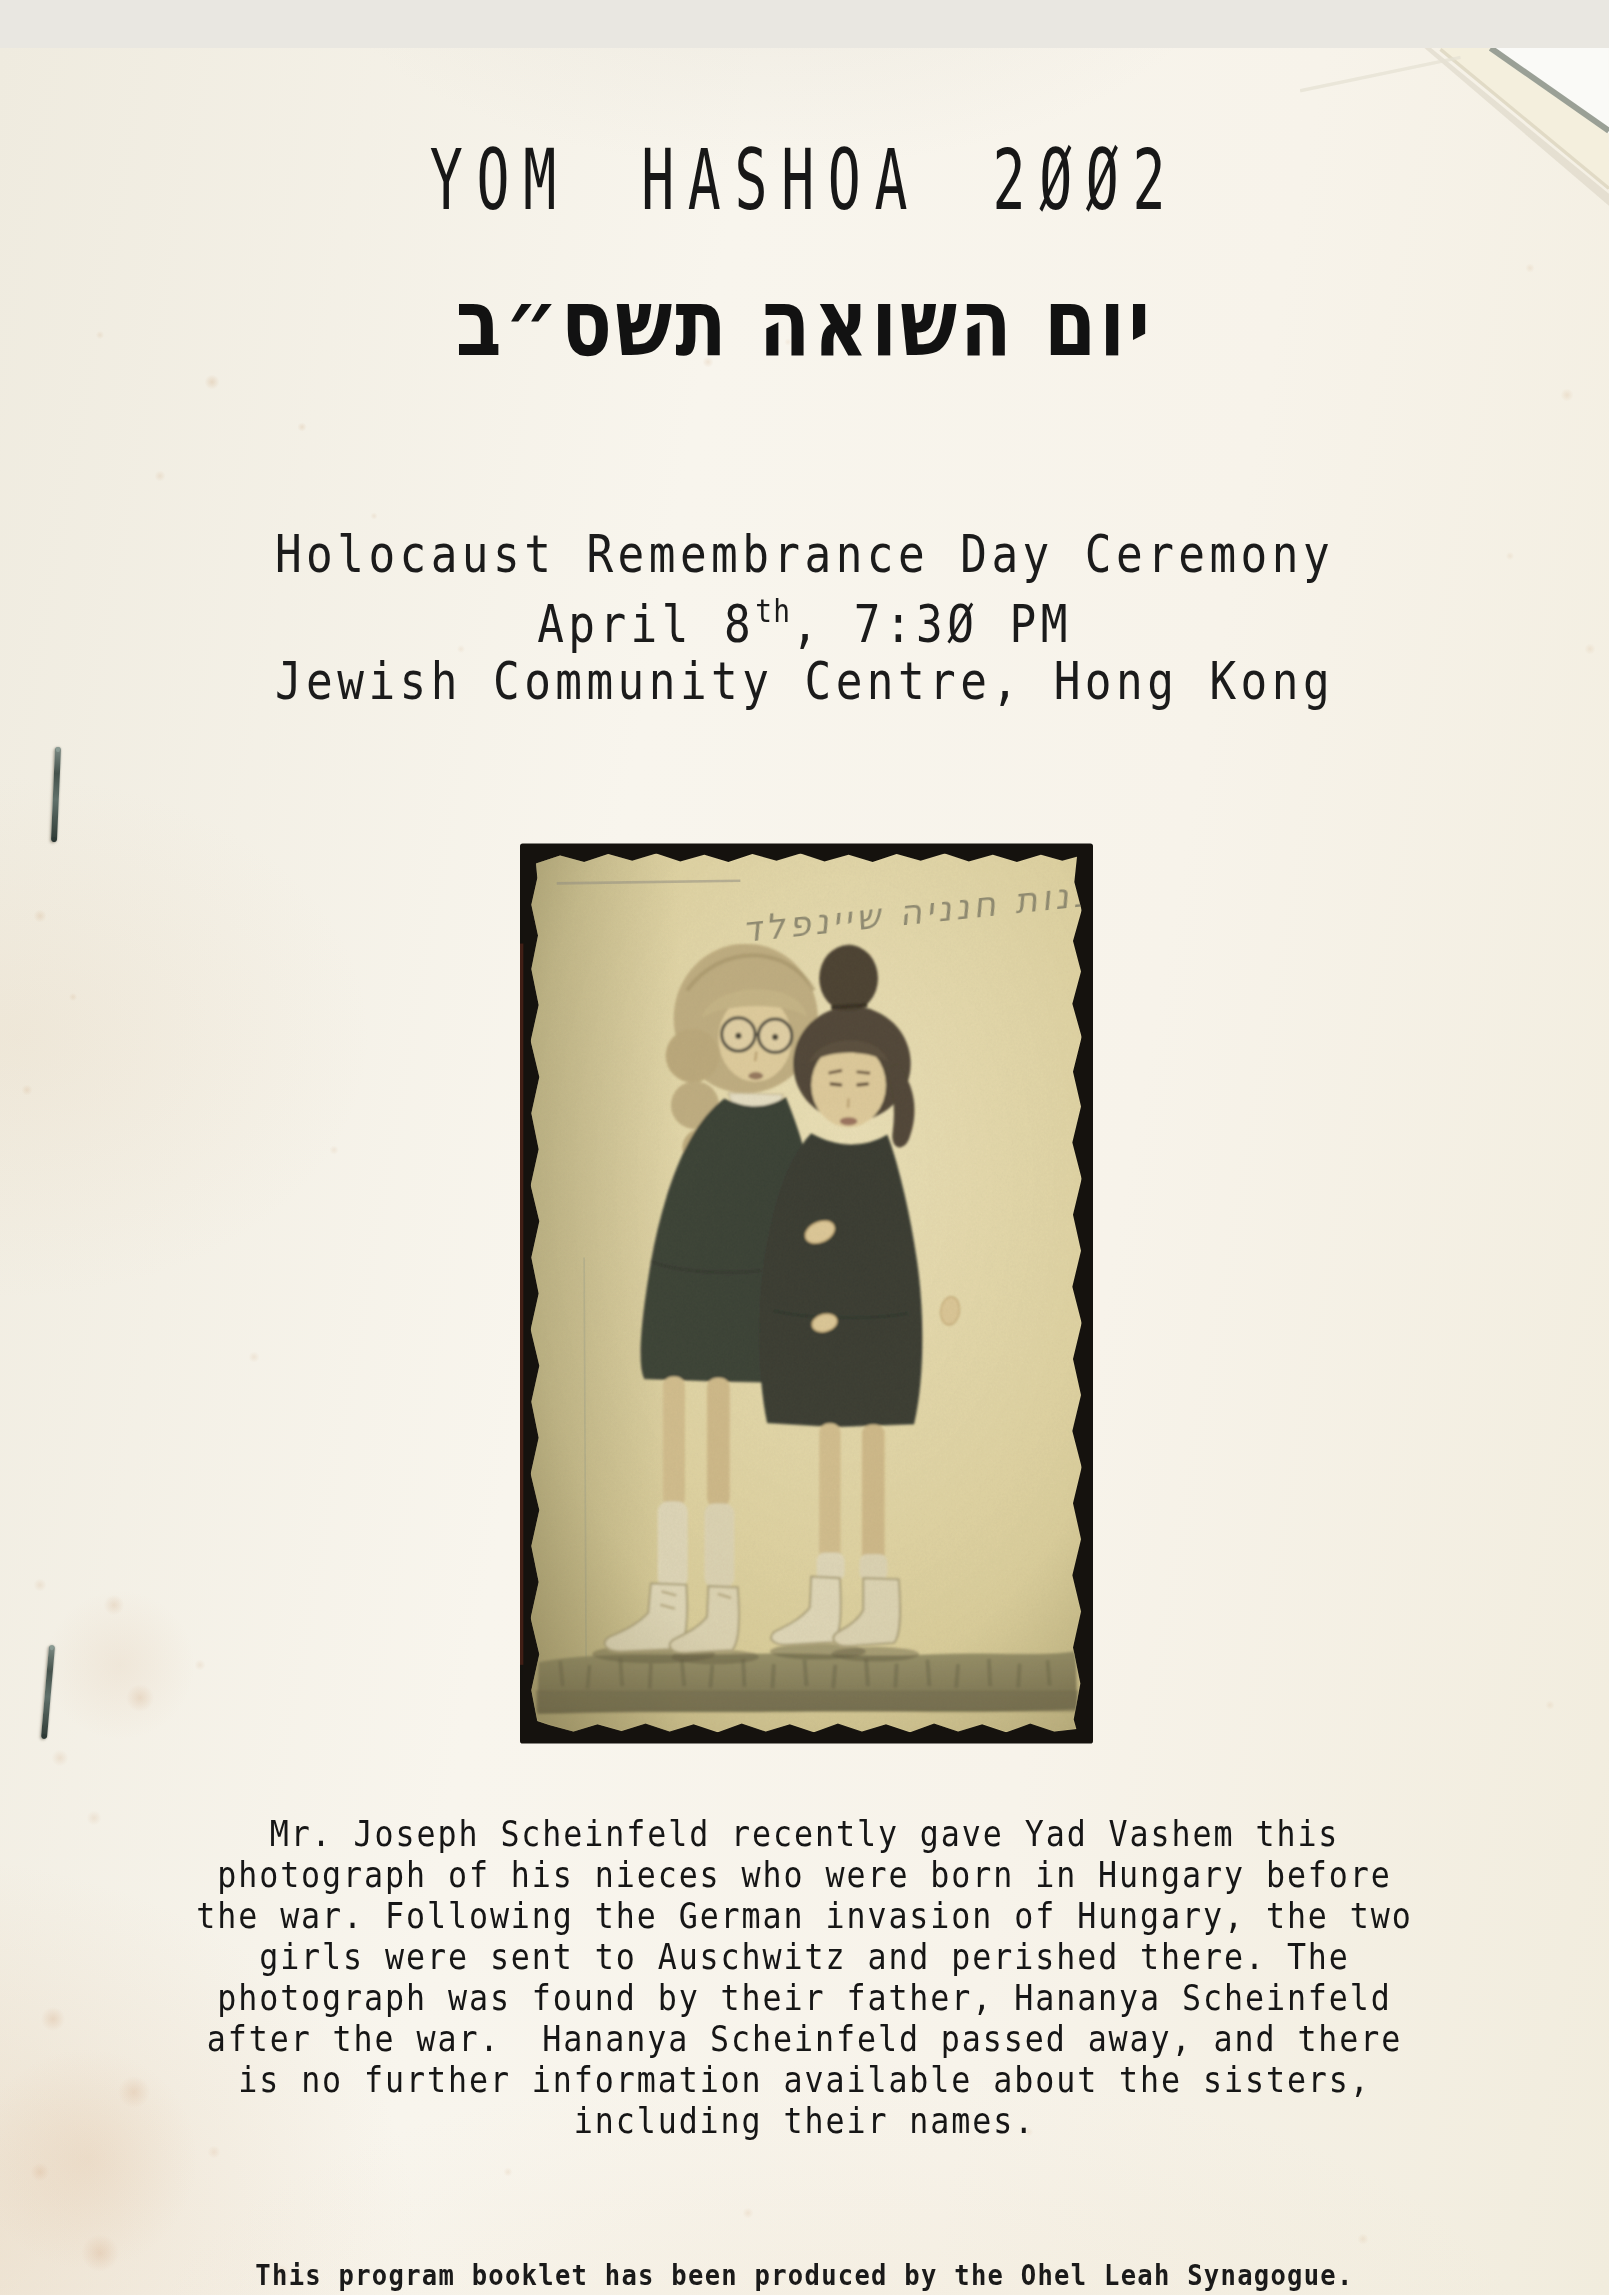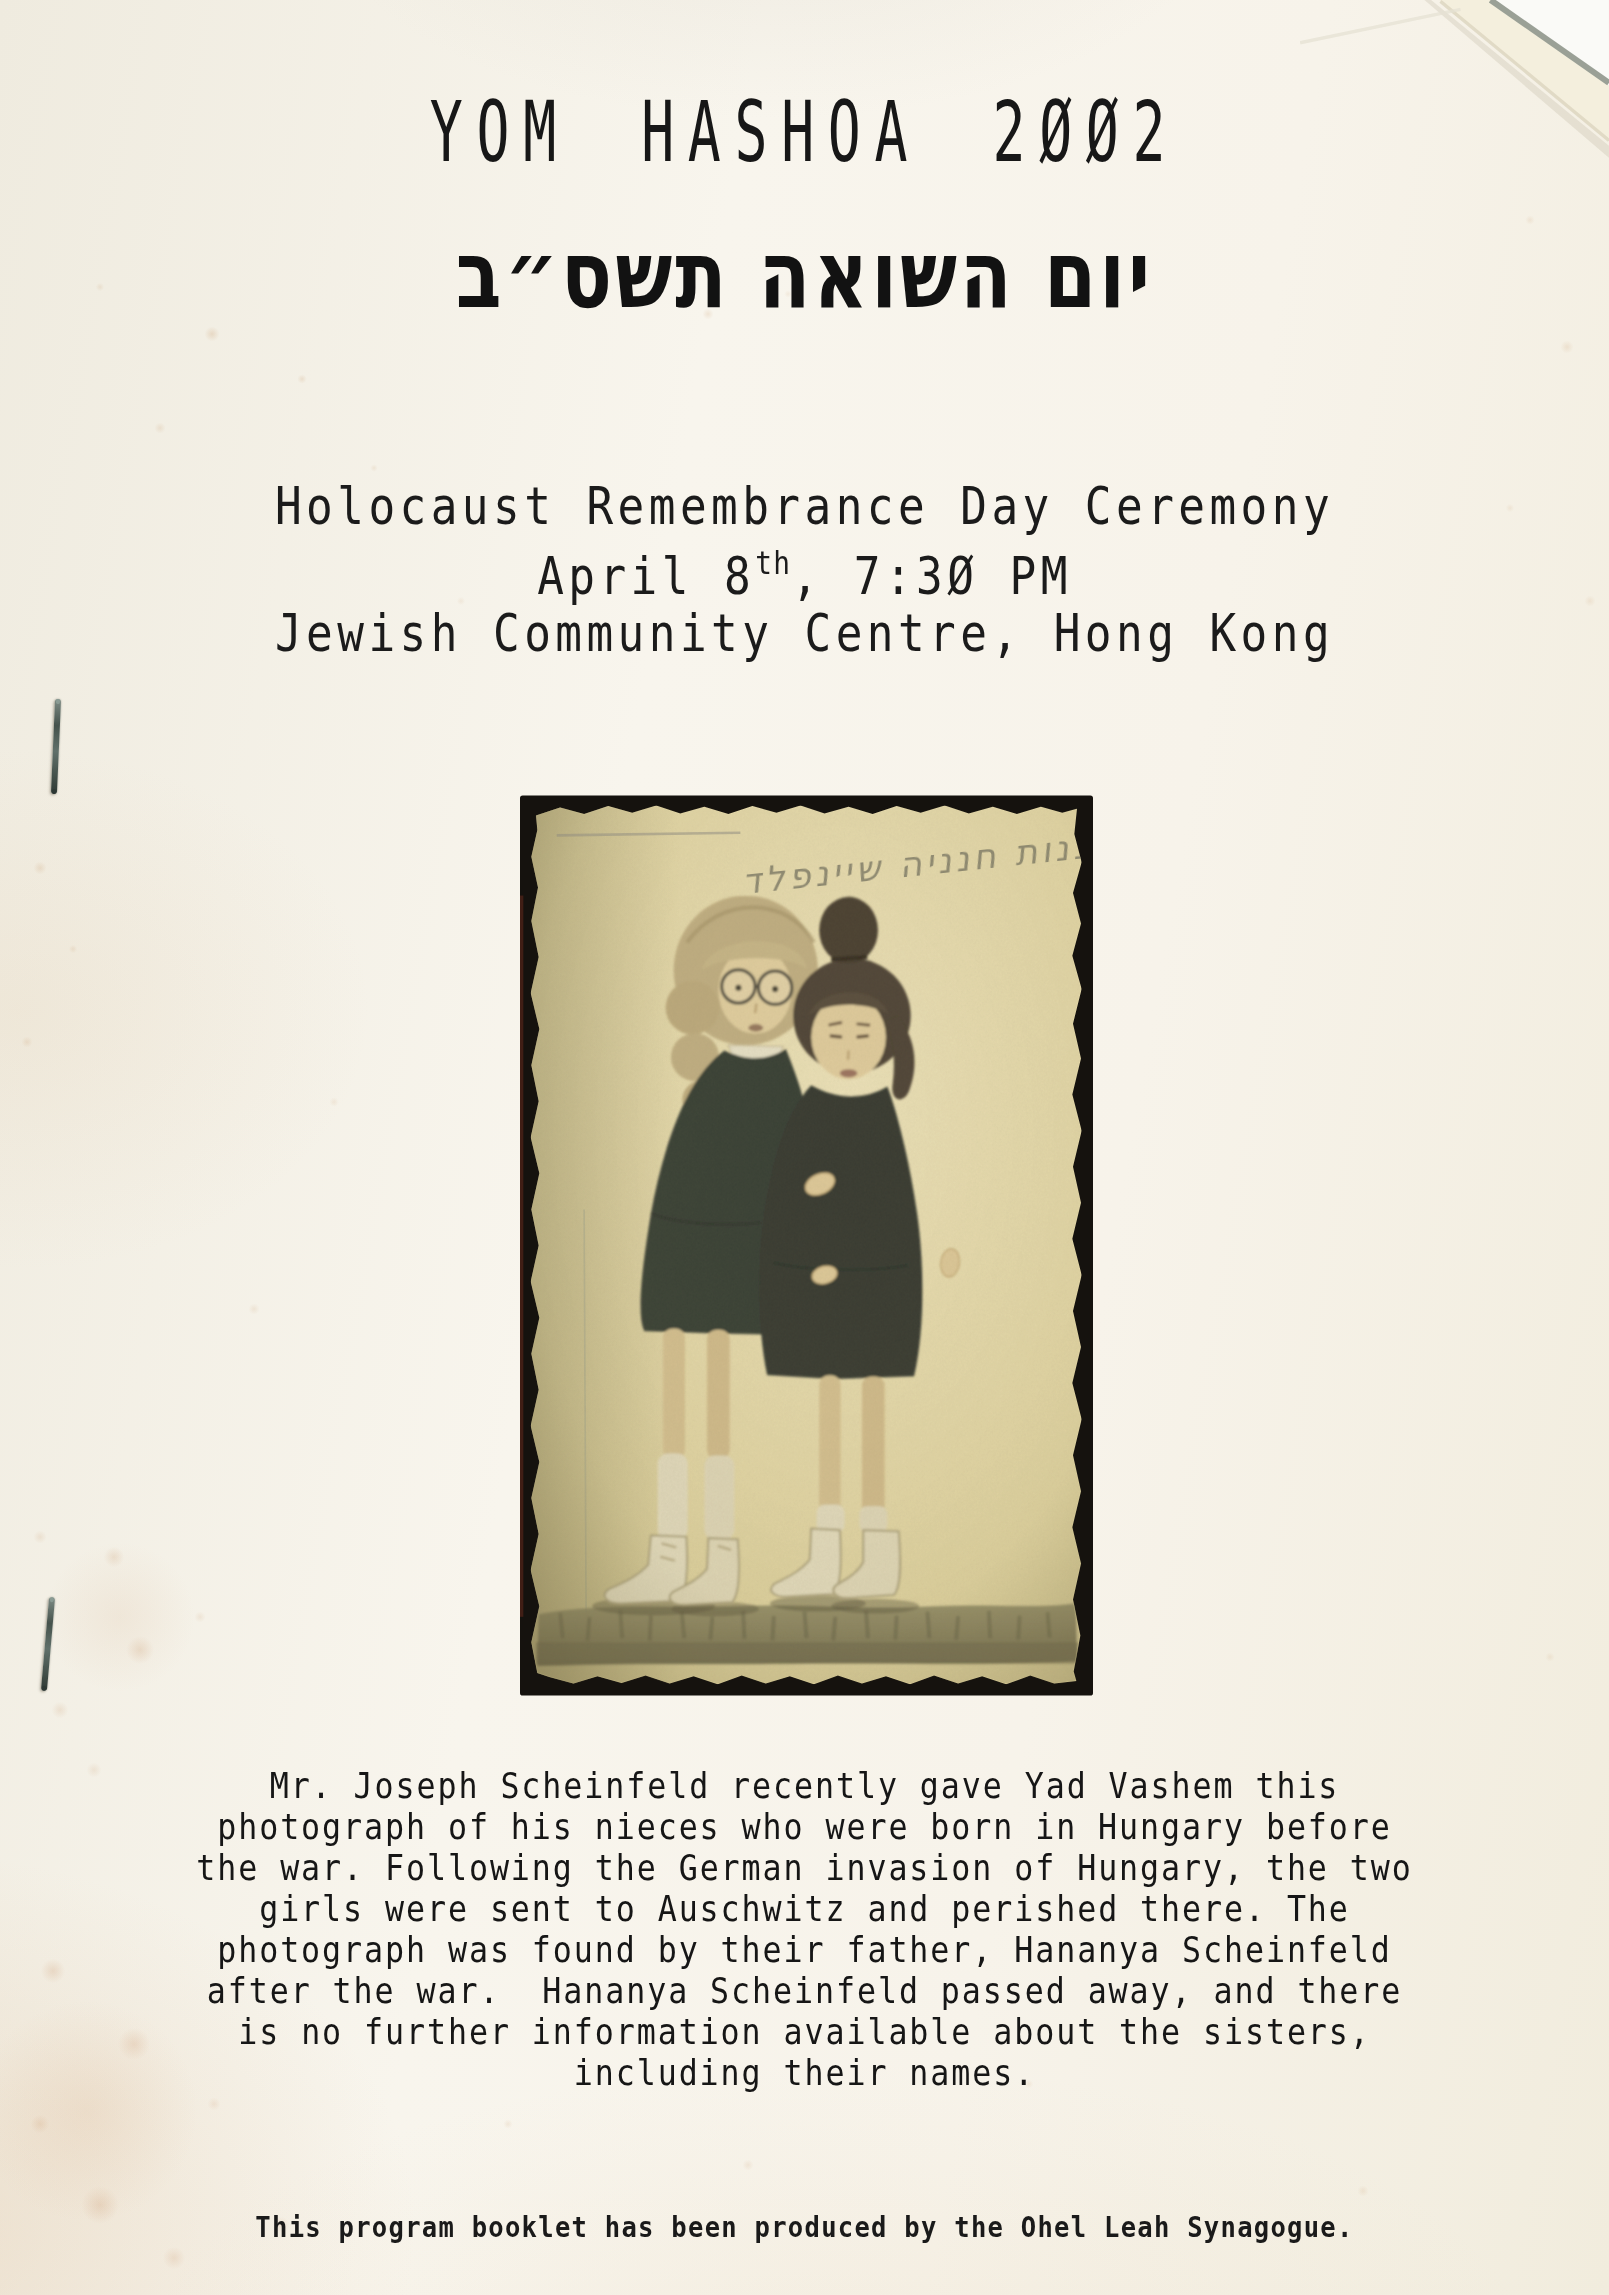--- a/index.html
+++ b/index.html
@@ -8,20 +8,21 @@
     background:#e9e7e1; overflow:hidden;
     font-family:"DejaVu Sans Mono","Liberation Mono",monospace;
   }
   .page { position:absolute; inset:0; overflow:hidden;
     background:
       radial-gradient(735px 534px at -6% 97%, rgba(216,180,140,0.28), rgba(216,180,140,0) 70%),
       radial-gradient(508px 374px at 1% 44%, rgba(222,196,160,0.16), rgba(222,196,160,0) 70%),
       radial-gradient(935px 401px at 52% 103%, rgba(226,206,170,0.16), rgba(226,206,170,0) 75%),
       radial-gradient(601px 281px at 48% -4%, rgba(206,200,184,0.22), rgba(206,200,184,0) 75%),
       linear-gradient(100deg,#efebdf 0%,#f8f5ed 38%,#f7f3ea 66%,#f1ecdd 100%);
+    margin-top: 48px;
   }
   
   .spots { position:absolute; inset:0; pointer-events:none;
     background-image:
       radial-gradient(circle 107px at 120px 1617px, rgba(206,160,118,.12), rgba(206,160,118,0) 70%),
       radial-gradient(circle 154px at 87px 2111px, rgba(210,160,115,.16), rgba(210,160,115,0) 72%),
       radial-gradient(circle 10.7px at 212px 334px, rgba(187,128,70,.20), rgba(187,128,70,0) 70%),
       radial-gradient(circle 6.7px at 302px 379px, rgba(187,128,70,.16), rgba(187,128,70,0) 70%),
       radial-gradient(circle 8px at 160px 428px, rgba(187,128,70,.14), rgba(187,128,70,0) 70%),
       radial-gradient(circle 5.3px at 374px 468px, rgba(187,128,70,.12), rgba(187,128,70,0) 70%),

